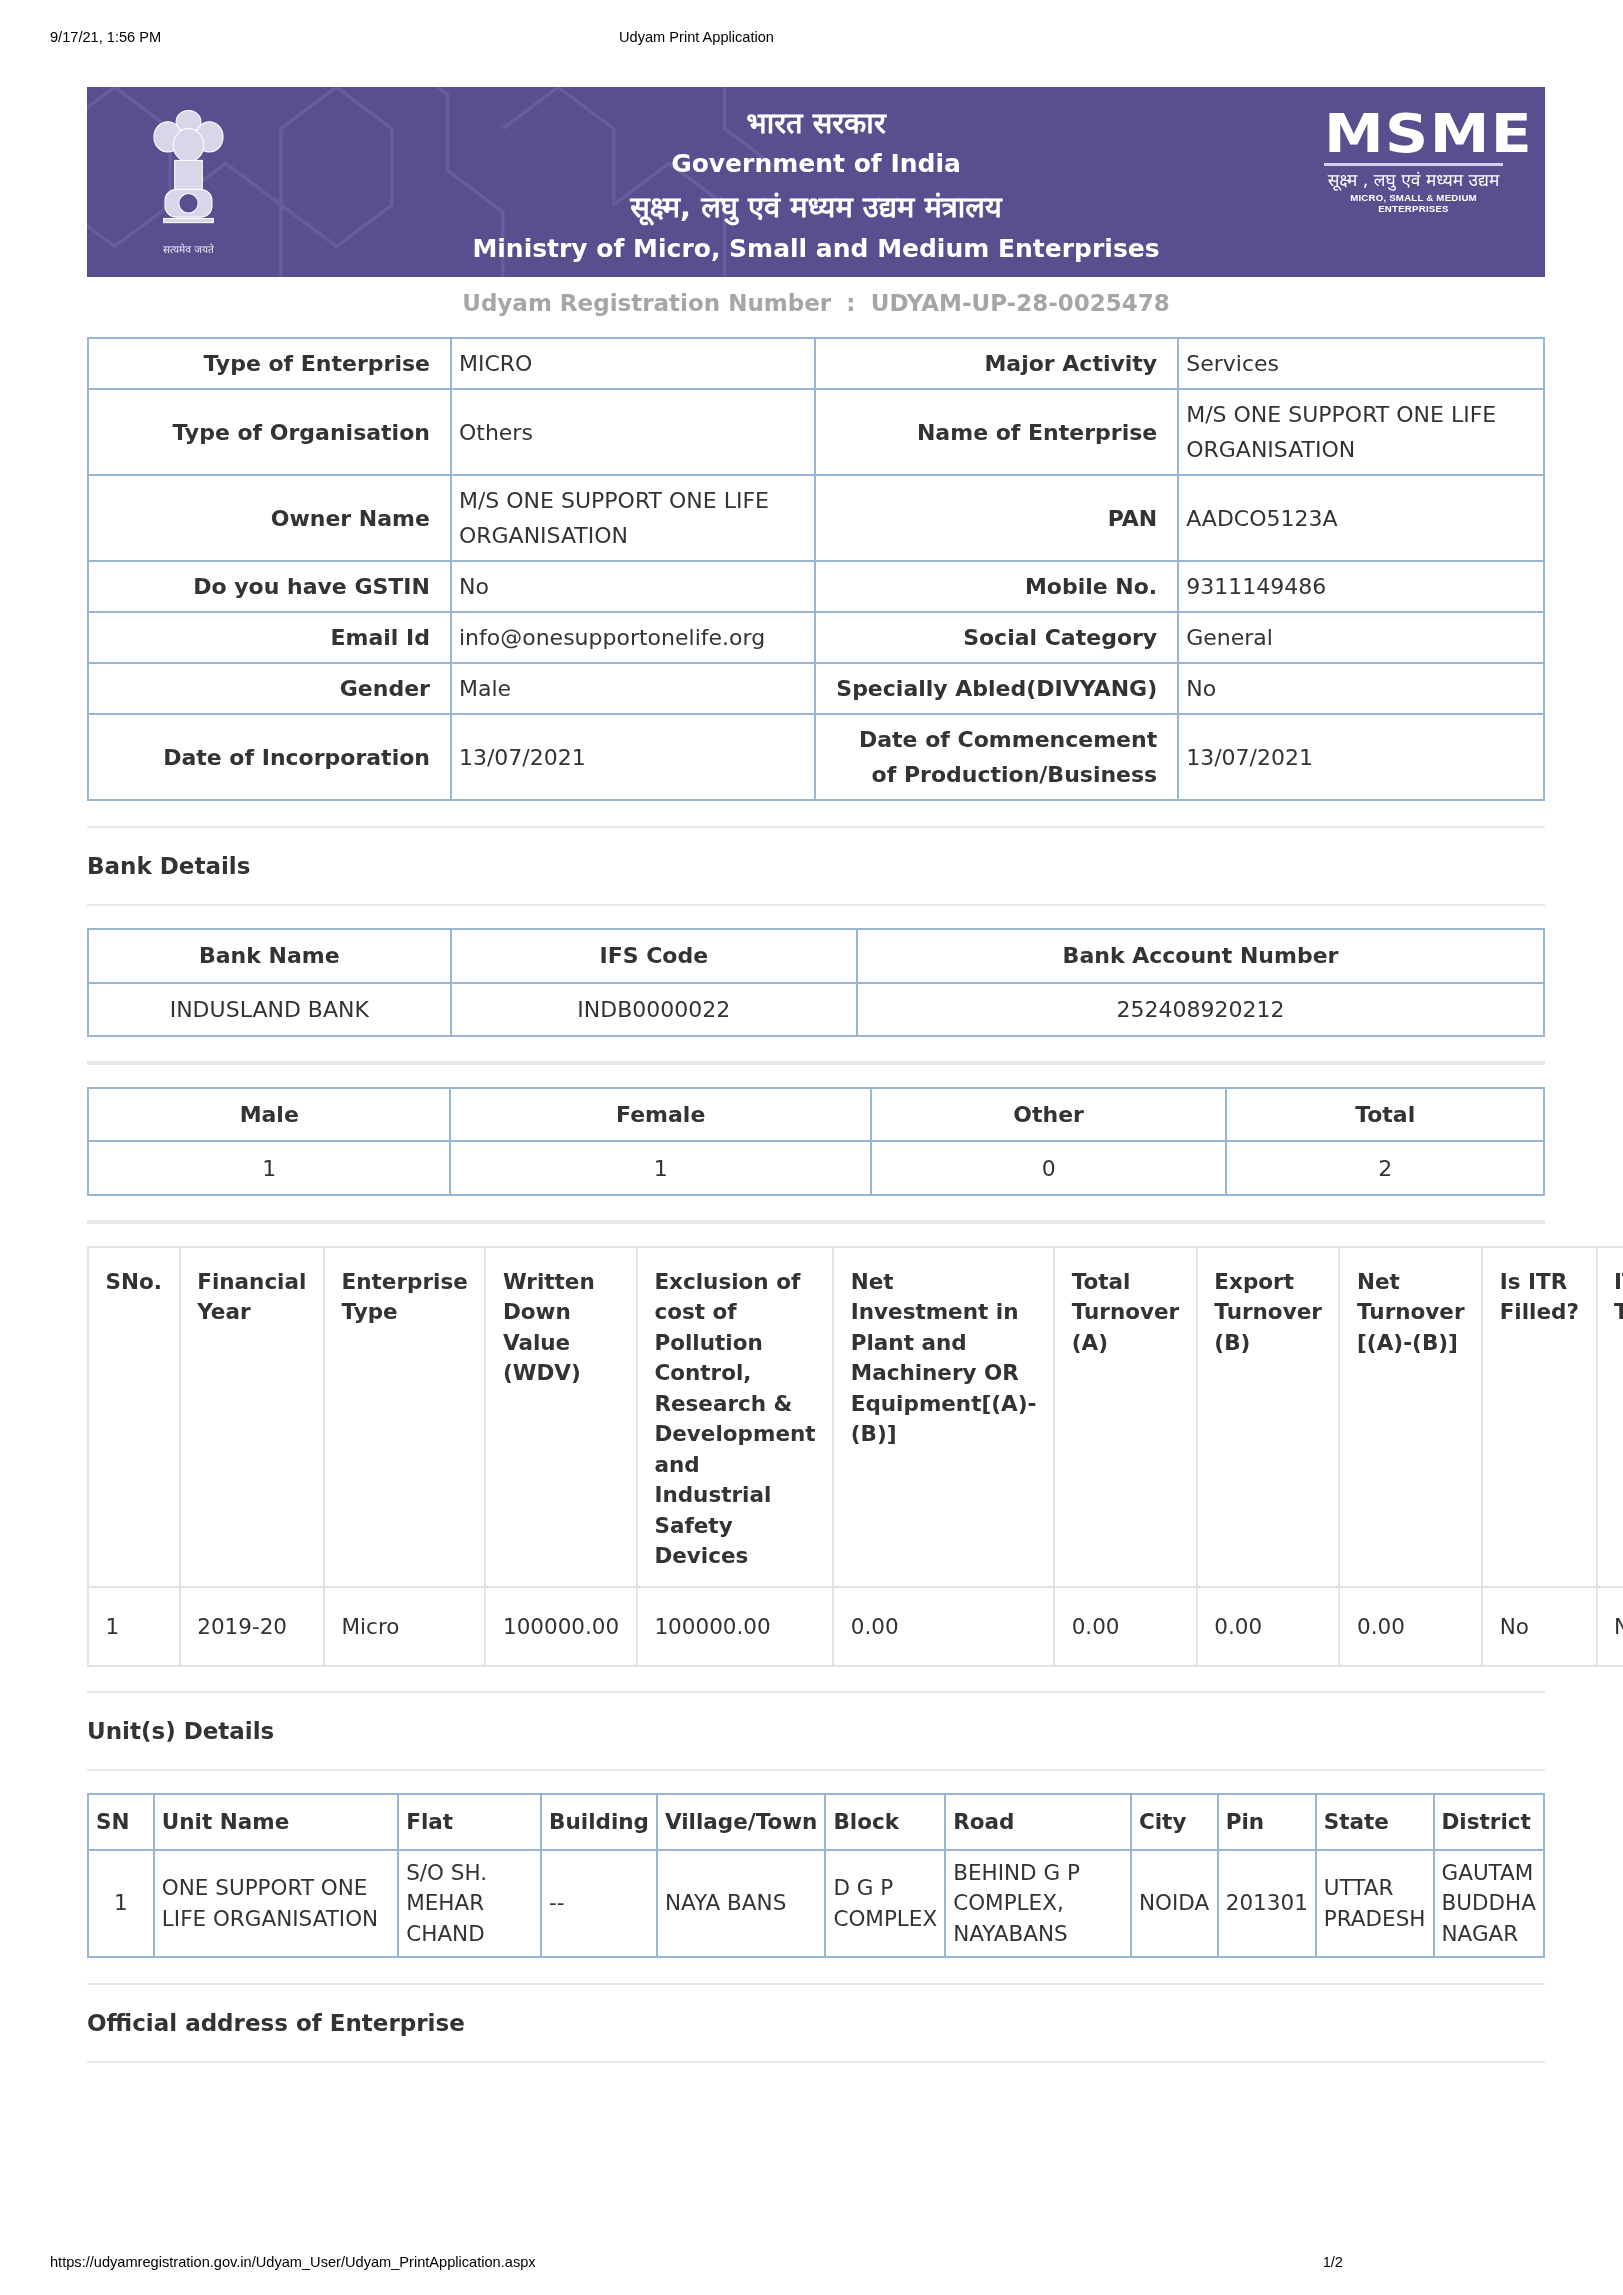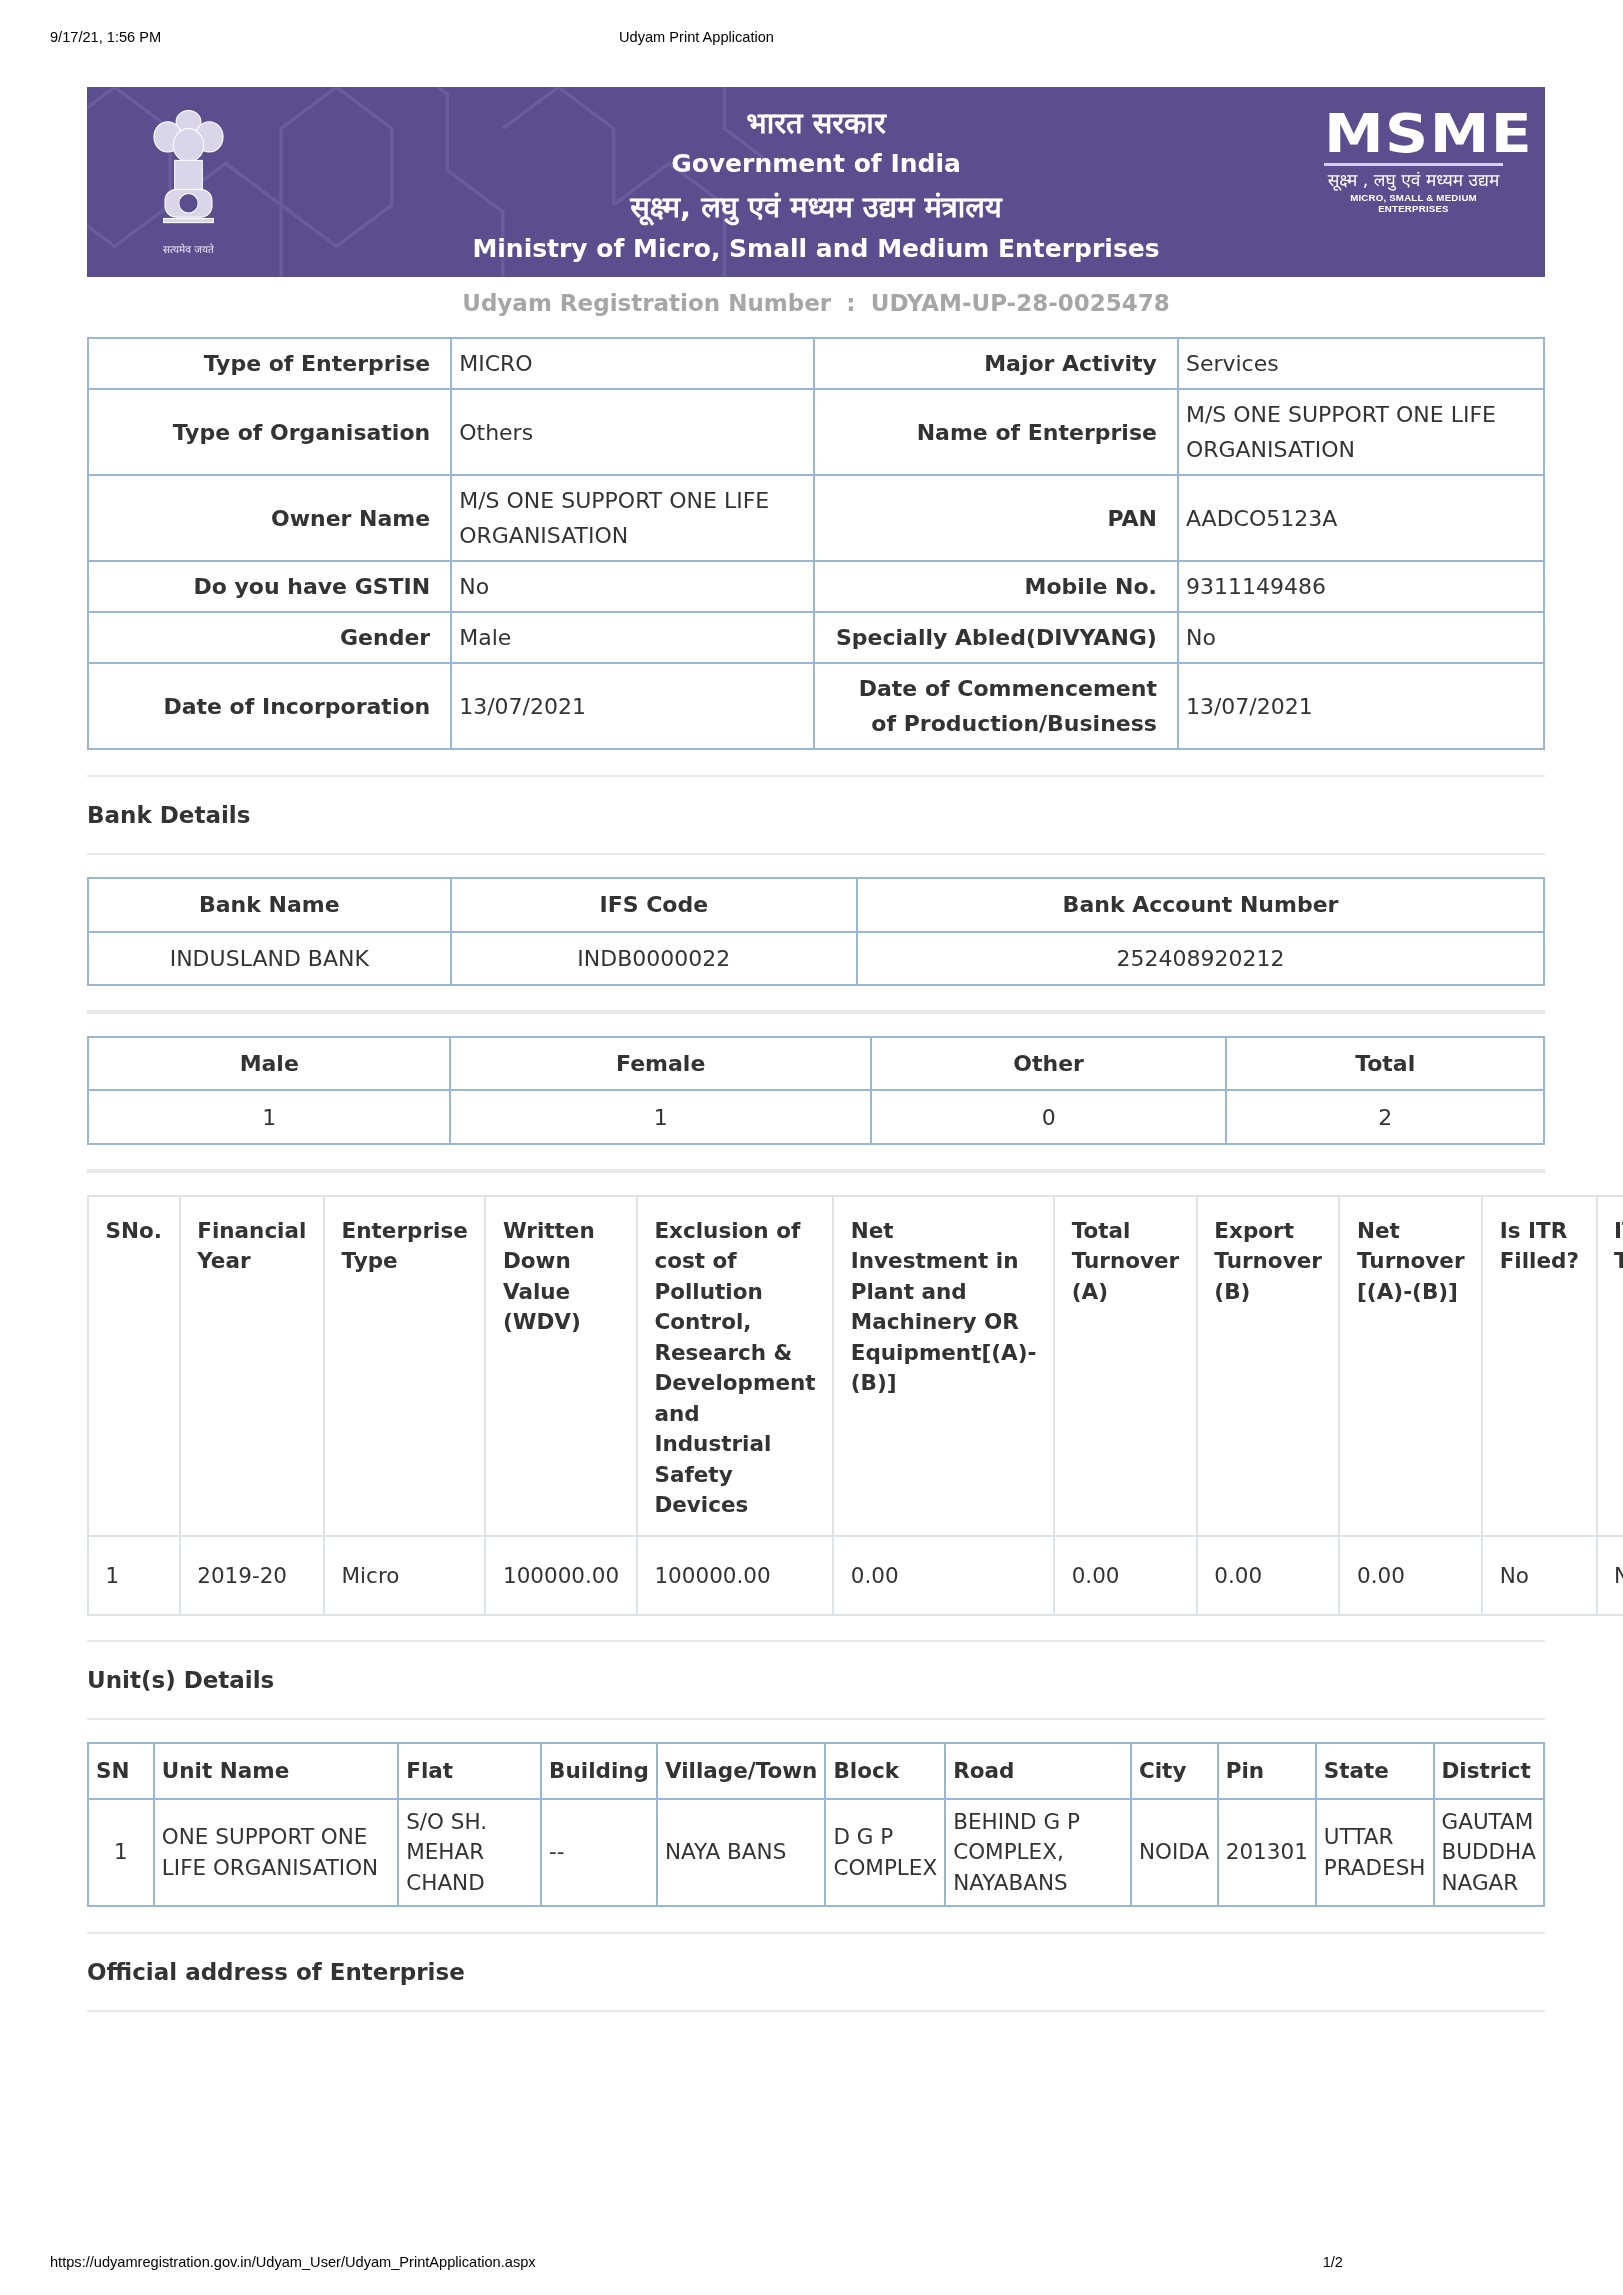--- a/index.html
+++ b/index.html
@@ -145,20 +145,26 @@
           <th>Owner Name</th>
           <td>M/S ONE SUPPORT ONE LIFE ORGANISATION</td>
           <th>PAN</th>
           <td>AADCO5123A</td>
         </tr>
         <tr>
           <th>Do you have GSTIN</th>
           <td>No</td>
           <th>Mobile No.</th>
           <td>9311149486</td>
+        </tr>
+        <tr>
+          <th>Email Id</th>
+          <td>info@onesupportonelife.org</td>
+          <th>Social Category</th>
+          <td>General</td>
         </tr>
         <tr>
           <th>Gender</th>
           <td>Male</td>
           <th>Specially Abled(DIVYANG)</th>
           <td>No</td>
         </tr>
         <tr>
           <th>Date of Incorporation</th>
           <td>13/07/2021</td>

